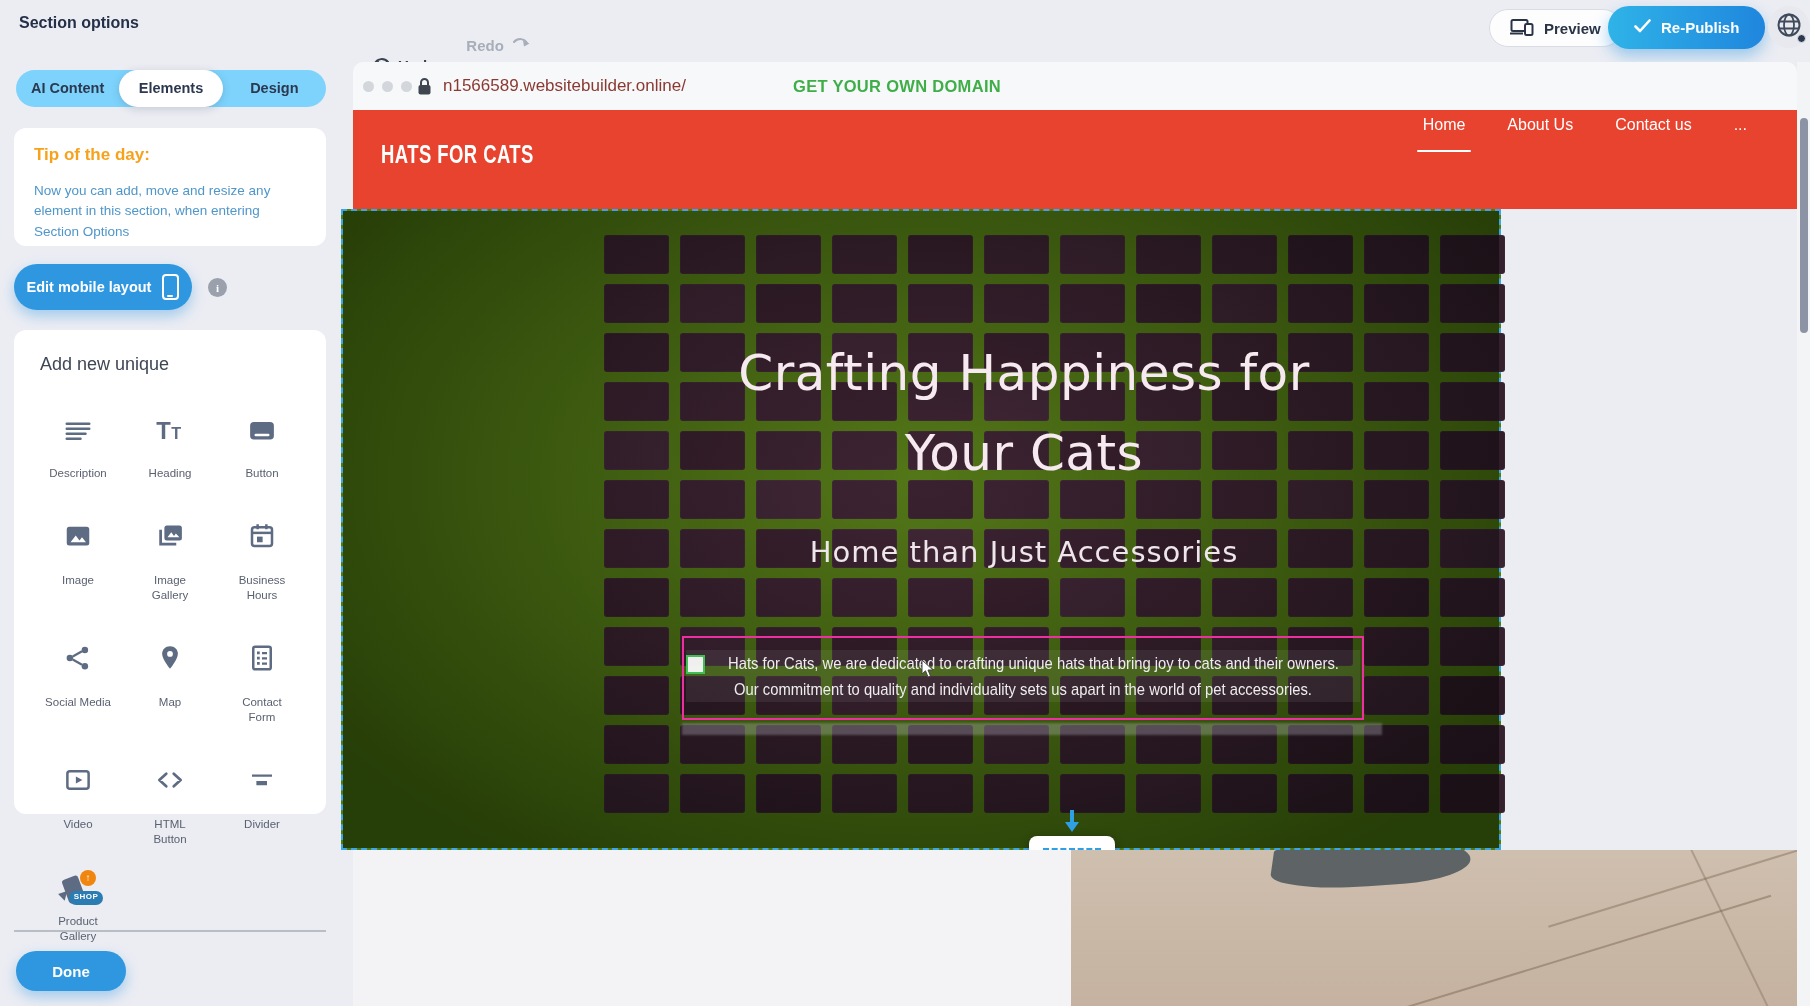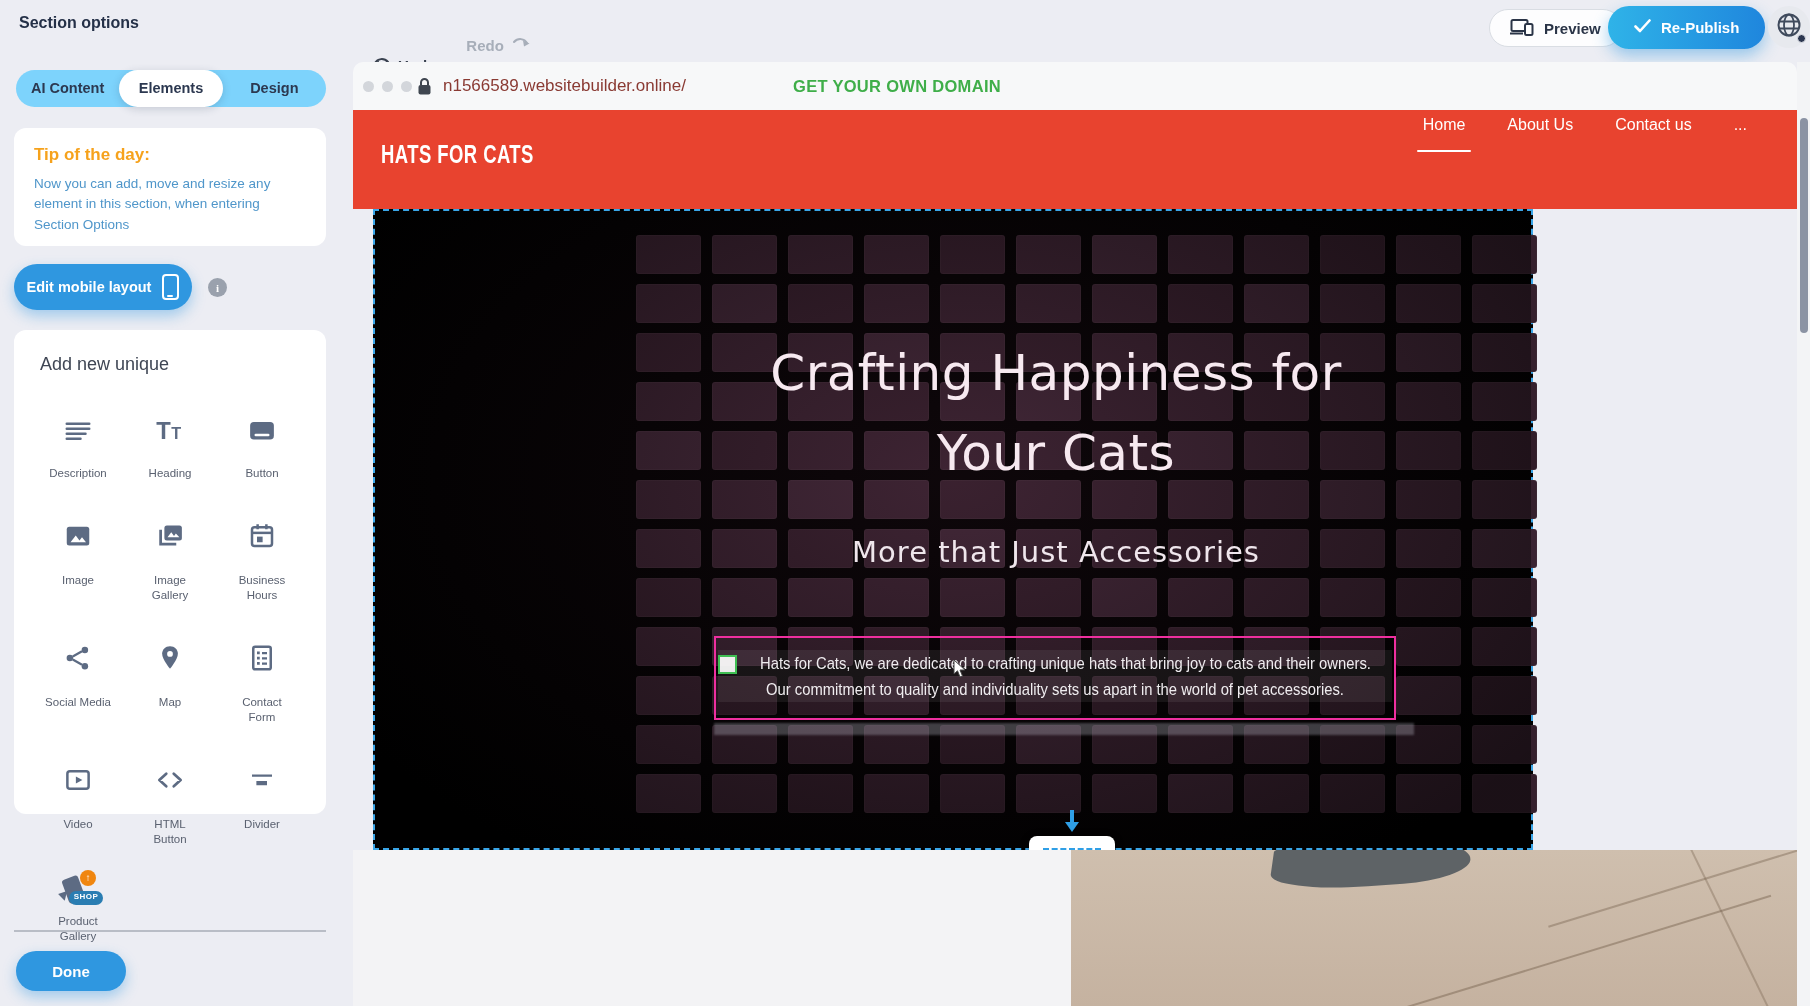--- a/index.html
+++ b/index.html
@@ -24,21 +24,21 @@
     display:flex;align-items:center;justify-content:center;cursor:pointer;}
   .globe-dot{position:absolute;right:4px;bottom:5px;width:7px;height:7px;border-radius:50%;background:#2c3750;border:1.5px solid #e7e9ee;}
 
   
   .tab-group{left:16px;top:70px;width:310px;height:37px;background:#7dd3fc;border-radius:19px;
     display:flex;align-items:center;font-size:14.5px;font-weight:bold;color:#2c3850;}
   .tab{flex:1;text-align:center;line-height:37px;border-radius:19px;cursor:pointer;}
   .tab.active{background:#fff;box-shadow:0 2px 8px rgba(40,60,90,.20);}
   .tip-card{left:14px;top:128px;width:312px;height:118px;background:#fff;border-radius:12px;box-sizing:border-box;padding:17px 20px;}
   .tip-title{color:#f6a21c;font-size:17px;font-weight:bold;}
-  .tip-body{color:#4f96ca;font-size:13.5px;line-height:1.5;margin-top:9px;}
+  .tip-body{color:#4f96ca;font-size:13.5px;line-height:1.5;margin-top:16px;}
   .edit-mobile{left:14px;top:264px;width:178px;height:46px;border-radius:23px;background:#2f97e0;color:#fff;
     font-weight:bold;font-size:14.5px;display:flex;align-items:center;justify-content:center;gap:11px;
     box-shadow:0 6px 14px rgba(47,151,224,.4);cursor:pointer;}
   .phone-icon{width:13px;height:22px;border:2px solid #fff;border-radius:4px;position:relative;}
   .phone-icon::after{content:"";position:absolute;left:2.5px;bottom:1.5px;width:6px;height:2px;background:#fff;border-radius:1px;}
   .info-icon{left:208px;top:278px;width:19px;height:19px;border-radius:50%;background:#9aa1ad;color:#fff;
     font-size:11px;font-weight:bold;display:flex;align-items:center;justify-content:center;cursor:pointer;font-family:"Liberation Serif",serif;}
   .add-card{left:14px;top:330px;width:312px;height:484px;background:#fff;border-radius:12px;box-sizing:border-box;padding:24px 18px;}
   .add-title{font-size:18px;color:#3f4654;padding-left:8px;}
   .el-grid{margin-top:24px;display:grid;grid-template-columns:repeat(3,1fr);row-gap:24px;}
@@ -60,21 +60,21 @@
 
   
   .site-header{left:353px;top:110px;width:1444px;height:99px;background:#e8432f;}
   .logo{position:absolute;left:28px;top:33px;color:#fff;font-weight:bold;font-size:21px;letter-spacing:.5px;
     transform:scale(.88,1.2);transform-origin:left center;}
   .nav{position:absolute;right:48px;top:0;height:99px;display:flex;align-items:flex-start;gap:38px;color:#fff;font-size:16px;}
   .nav-item{position:relative;cursor:pointer;padding:6px 2px;}
   .nav-item.active::after{content:"";position:absolute;left:-4px;right:-4px;bottom:-12px;height:2.5px;background:#fff;border-radius:2px;}
 
   
-  .hero{left:373px;top:209px;width:1160px;height:641px;background:#000000;border:2px dashed #3aa6e8;box-sizing:border-box;cursor:pointer;}
+  .hero{left:341px;top:209px;width:1160px;height:641px;background:#4d7c0f;border:2px dashed #3aa6e8;box-sizing:border-box;cursor:pointer;}
   .tile-grid{position:absolute;left:261px;top:24px;width:913px;display:flex;flex-wrap:wrap;gap:10px 11px;}
   .tile{width:65px;height:39px;background:#35202d;border-radius:3px;box-shadow:inset 0 0 0 1px rgba(255,255,255,.03);}
   .tile:nth-child(5n){background:#311d29;}
   .tile:nth-child(7n){background:#3a2432;}
   .hero-vignette{position:absolute;inset:0;background:radial-gradient(ellipse at 50% 42%,rgba(140,70,105,.10),rgba(0,0,0,.5) 88%);pointer-events:none;}
   .hero-content{position:absolute;left:331px;top:0;width:700px;text-align:center;color:#f7e9f0;}
   .hero-heading{margin-top:122px;font-family:"DejaVu Sans",sans-serif;font-size:50px;line-height:80px;
     font-weight:500;letter-spacing:.5px;white-space:pre-line;}
   .hero-sub{margin-top:42px;font-family:"DejaVu Sans",sans-serif;font-size:29px;letter-spacing:1px;color:#efe6ec;}
   .selection-box{position:absolute;left:339px;top:425px;width:682px;height:84px;border:2.5px solid #ee2f9f;box-sizing:border-box;cursor:pointer;}
@@ -501,21 +501,21 @@
       <div class="tile"></div>
       <div class="tile"></div>
       <div class="tile"></div>
       <div class="tile"></div>
       <div class="tile"></div>
     </div>
   <div class="hero-vignette"></div>
   <div class="hero-content">
     <div class="hero-heading">Crafting Happiness for
 Your Cats</div>
-    <div class="hero-sub">More that Just Accessories</div>
+    <div class="hero-sub">Home than Just Accessories</div>
   </div>
   <div class="selection-box">
     <div class="selection-highlight"></div>
     <div class="drag-square"></div>
     <div class="para">
       <span>Hats for Cats, we are dedicated to crafting unique hats that bring joy to cats and their owners.</span>
       <span>Our commitment to quality and individuality sets us apart in the world of pet accessories.</span>
     </div>
   </div>
   <div class="under-strip"></div>

